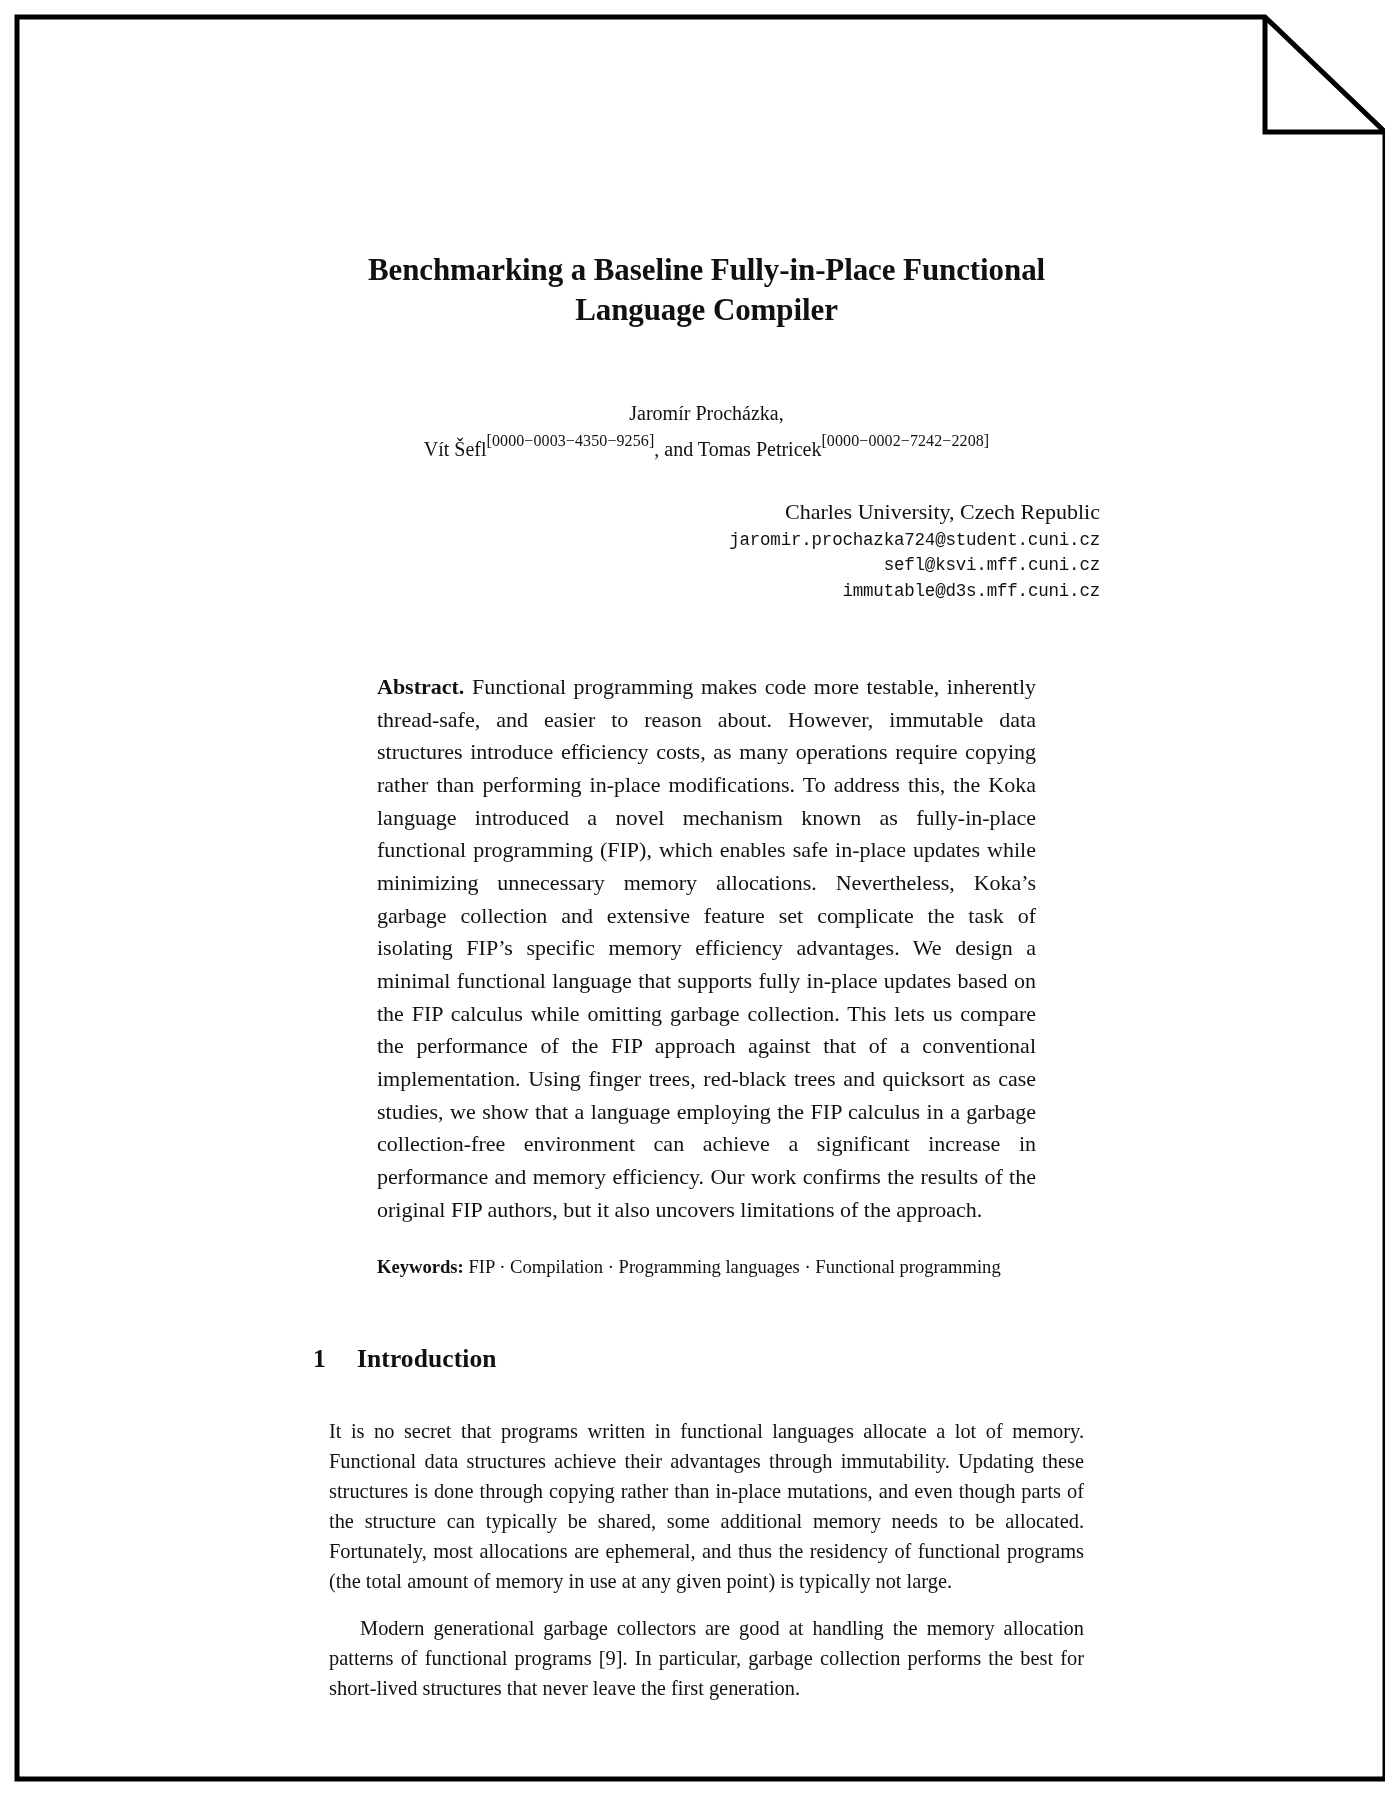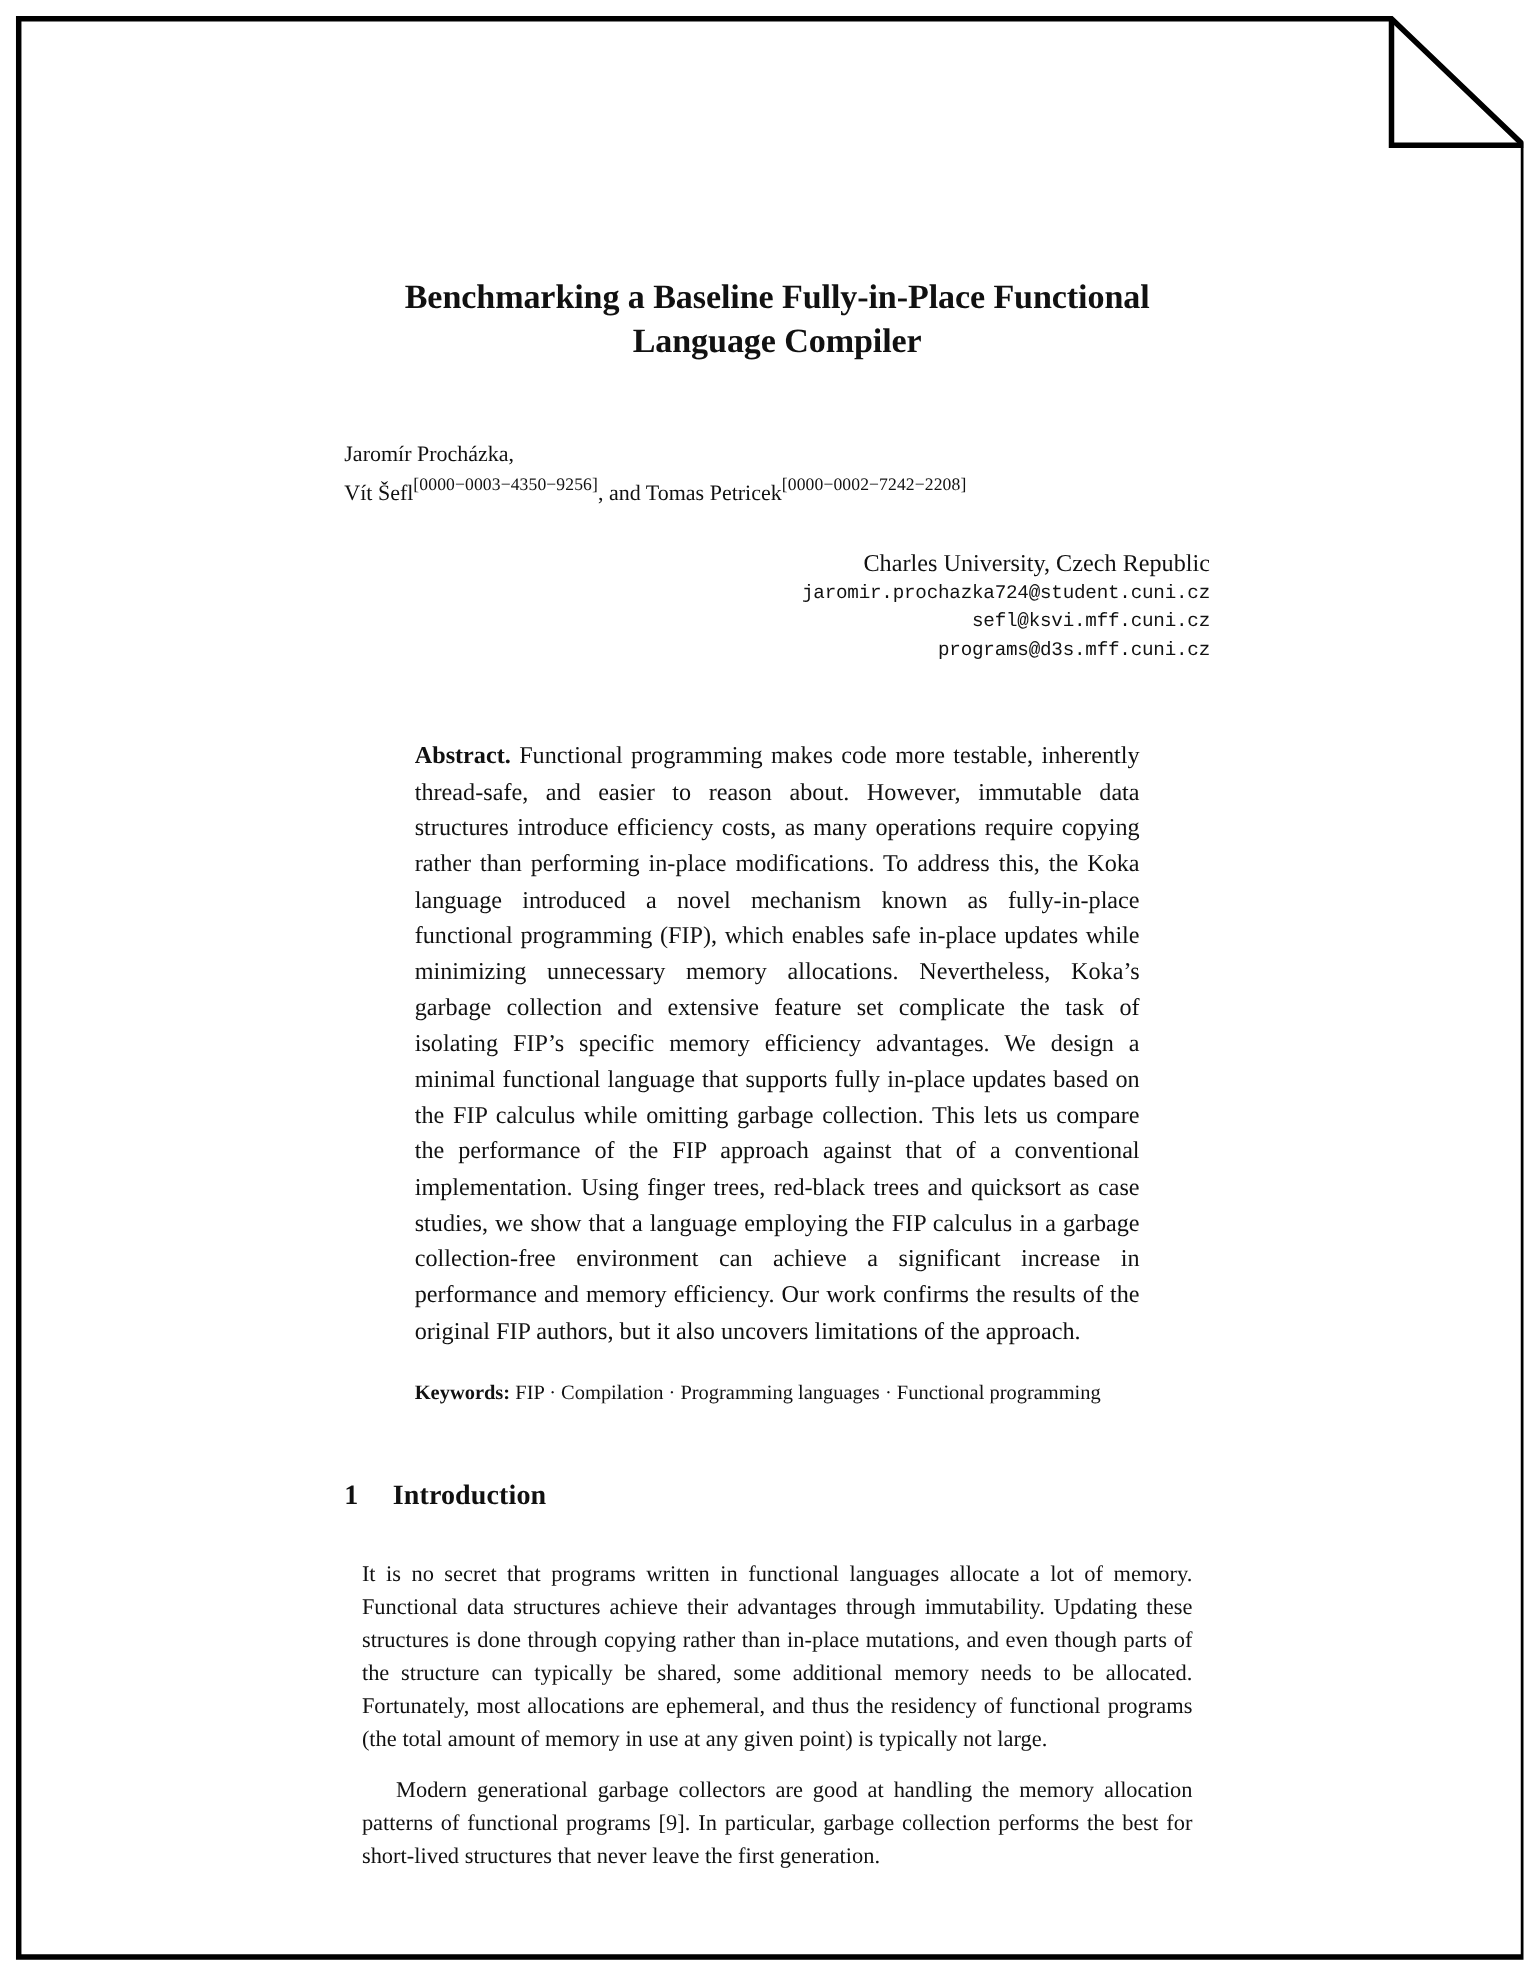--- a/index.html
+++ b/index.html
@@ -51,21 +51,21 @@
     text-align: center;
     font-size: 31px;
     font-weight: bold;
     line-height: 1.30;
     letter-spacing: -0.1px;
     margin: 0;
     padding-top: 250px;
   }
 
   .authors {
-    text-align: left;
+    text-align: center;
     font-size: 20px;
     line-height: 1.55;
     margin: 0;
     padding-top: 67px;
   }
   .orcid {
     font-size: 16px;
     vertical-align: 0.62em;
     letter-spacing: 0.1px;
   }
@@ -153,21 +153,21 @@
     <h1 class="title">Benchmarking a Baseline Fully-in-Place Functional Language Compiler</h1>
 
     <div class="authors">
       <div>Jaromír Procházka,</div>
       <div><span>Vít Šefl</span><span class="orcid">[0000−0003−4350−9256]</span><span>, and Tomas Petricek</span><span class="orcid">[0000−0002−7242−2208]</span></div>
     </div>
 
     <div class="affiliation">Charles University, Czech Republic</div>
     <div class="email">jaromir.prochazka724@student.cuni.cz</div>
     <div class="email">sefl@ksvi.mff.cuni.cz</div>
-    <div class="email">programs@d3s.mff.cuni.cz</div>
+    <div class="email">immutable@d3s.mff.cuni.cz</div>
 
     <div class="abstract-block">
       <p class="abstract-text"><span class="lead">Abstract.</span> <span>Functional programming makes code more testable, inherently thread-safe, and easier to reason about. However, immutable data structures introduce efficiency costs, as many operations require copying rather than performing in-place modifications. To address this, the Koka language introduced a novel mechanism known as fully-in-place functional programming (FIP), which enables safe in-place updates while minimizing unnecessary memory allocations. Nevertheless, Koka’s garbage collection and extensive feature set complicate the task of isolating FIP’s specific memory efficiency advantages. We design a minimal functional language that supports fully in-place updates based on the FIP calculus while omitting garbage collection. This lets us compare the performance of the FIP approach against that of a conventional implementation. Using finger trees, red-black trees and quicksort as case studies, we show that a language employing the FIP calculus in a garbage collection-free environment can achieve a significant increase in performance and memory efficiency. Our work confirms the results of the original FIP authors, but it also uncovers limitations of the approach.</span></p>
       <p class="keywords"><span class="lead">Keywords:</span> <span>FIP · Compilation · Programming languages · Functional programming</span></p>
     </div>
 
     <h2 class="section-head"><span class="section-num">1</span><span>Introduction</span></h2>
 
     <p class="para first">It is no secret that programs written in functional languages allocate a lot of memory. Functional data structures achieve their advantages through immutability. Updating these structures is done through copying rather than in-place mutations, and even though parts of the structure can typically be shared, some additional memory needs to be allocated. Fortunately, most allocations are ephemeral, and thus the residency of functional programs (the total amount of memory in use at any given point) is typically not large.</p>
     <p class="para indent">Modern generational garbage collectors are good at handling the memory allocation patterns of functional programs [9]. In particular, garbage collection performs the best for short-lived structures that never leave the first generation.</p>

